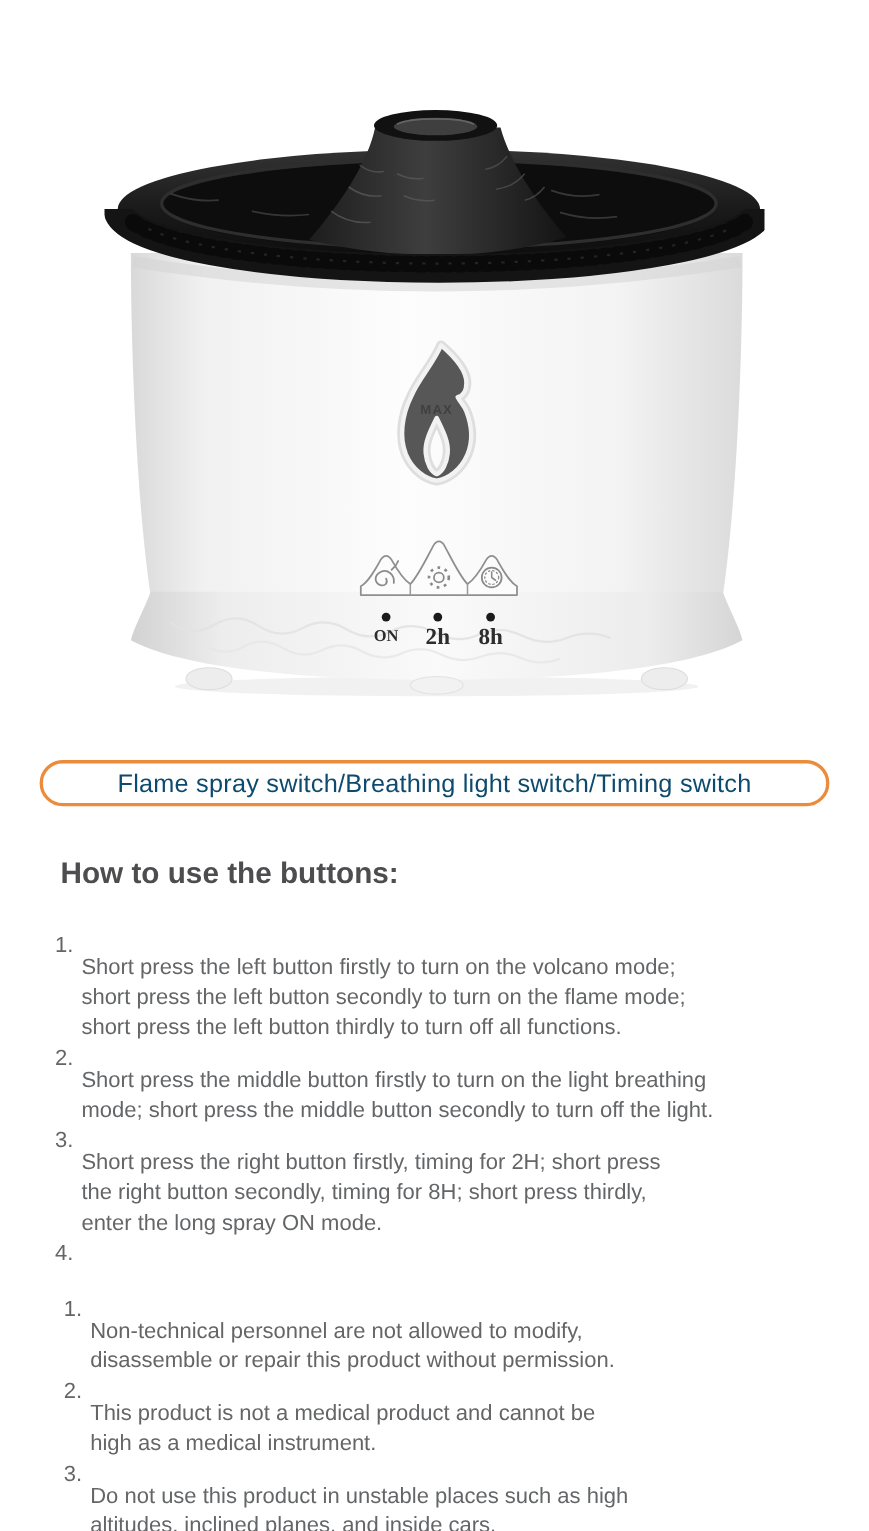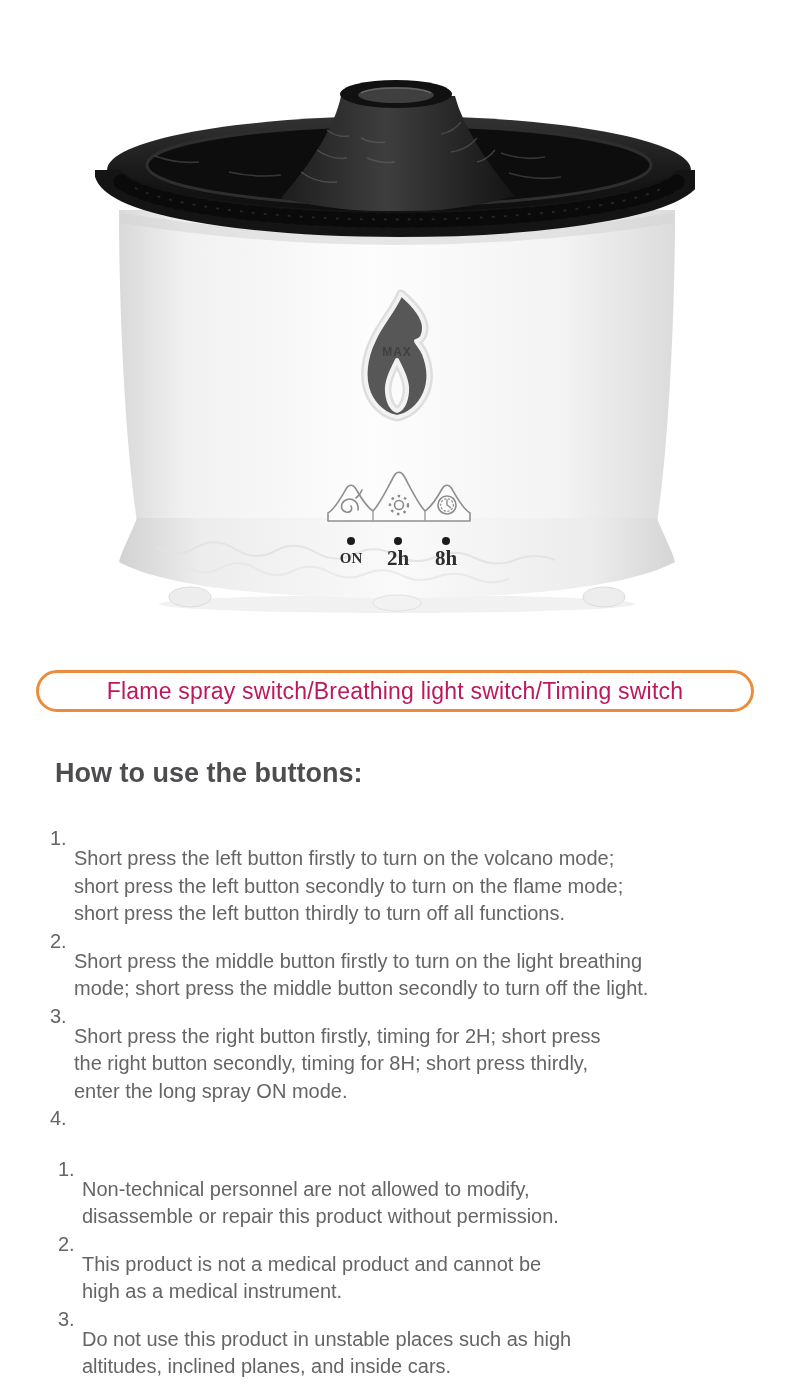--- a/index.html
+++ b/index.html
@@ -1,26 +1,26 @@
 <!DOCTYPE html>
 <html><head>
 <meta charset="utf-8">
 <style>
   html,body{margin:0;padding:0;}
   body{
     width:790px;height:1392px;background:#ffffff;
     font-family:"Liberation Sans", sans-serif;
     overflow:hidden;position:relative;
   }
-  .figure{width:600px;margin:0 auto;padding-top:60px;text-align:right;}
+  .figure{width:600px;margin:0 auto;padding-top:80px;text-align:right;}
   .callout{
     margin:46px 36px 0 36px;height:36px;
     border:3px solid #EC8C3B;border-radius:24px;
     display:flex;align-items:center;justify-content:center;
-    font-size:23px;color:#be185d;letter-spacing:0.2px;
+    font-size:23px;color:#0c4a6e;letter-spacing:0.2px;
     background:#ffffff;
   }
   h2{margin:0;font-weight:700;font-size:27px;color:#4D4D4F;line-height:38px;}
   .usage-heading{margin:42px 0 0 55px;}
   .prec-heading{margin:26px 0 0 55px;}
   .olist{color:#646567;font-size:20px;line-height:27.5px;}
   .olist.usage{margin:33px 20px 0 50px;}
   .olist.prec{margin:23px 20px 0 58px;}
   .li{display:flex;align-items:flex-start;}
   .li .num{flex:none;width:24px;}

